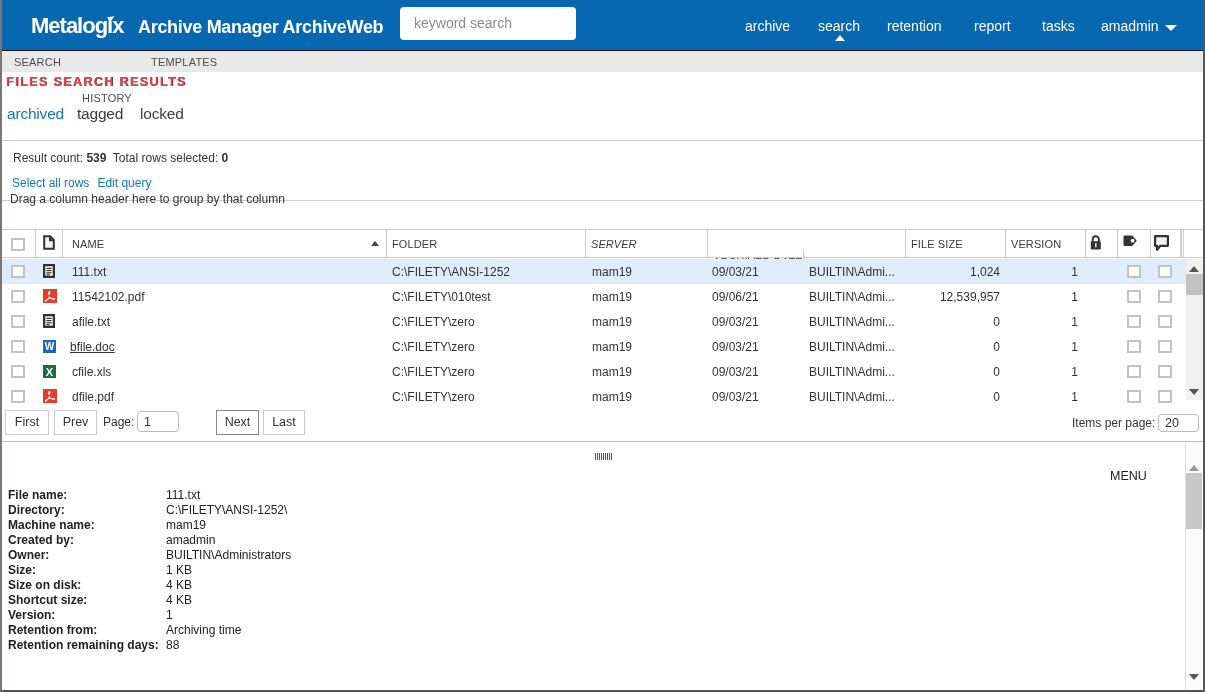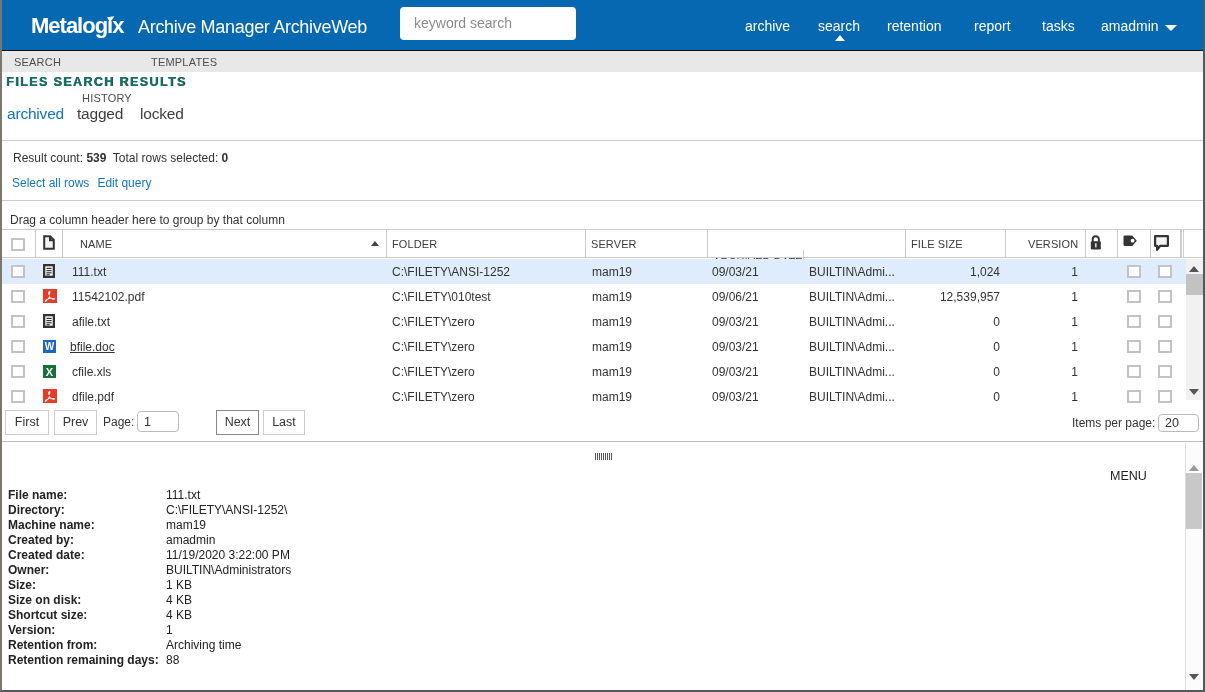--- a/index.html
+++ b/index.html
@@ -5,48 +5,48 @@
   * { margin:0; padding:0; box-sizing:border-box; }
   html,body { width:1205px; height:692px; overflow:hidden; }
   body { font-family:"Liberation Sans", sans-serif; background:#fff; }
   #page { position:relative; width:1205px; height:692px; border-left:2px solid #7b766f; border-right:2px solid #57575b; border-bottom:2px solid #57575b; overflow:hidden; }
 
   
   #topbar { position:absolute; left:0; top:0; width:1203px; height:50px; background:#0768b2; }
   #blackline { position:absolute; left:0; top:50px; width:1203px; height:1px; background:#111; }
   #logo { position:absolute; left:29px; top:13px; color:#fff; font-size:22px; font-weight:bold; letter-spacing:-1px; }
   #logo .tri { position:absolute; left:77px; top:2px; width:0; height:0; border-left:7px solid #fff; border-top:3px solid transparent; border-bottom:3px solid transparent; transform:rotate(-30deg); }
-  #apptitle { position:absolute; left:136px; top:17px; color:#fff; font-size:18px; font-weight:normal; letter-spacing:-0.3px; }
+  #apptitle { position:absolute; left:136px; top:17px; color:#fff; font-size:18px; font-weight:bold; letter-spacing:-0.3px; }
   #ksearch { position:absolute; left:398px; top:7px; width:176px; height:33px; background:#fff; border-radius:4px; }
   #ksearch span { position:absolute; left:14px; top:8px; color:#8c8c8c; font-size:14px; }
   .nav { position:absolute; top:18px; color:#fff; font-size:14px; }
   #nav-archive { left:743px; }
   #nav-search { left:816px; }
   #nav-retention { left:885px; }
   #nav-report { left:972px; }
   #nav-tasks { left:1040px; }
   #nav-user { left:1099px; }
   #nav-caret { position:absolute; left:1163px; top:25px; width:0; height:0; border-left:6px solid transparent; border-right:6px solid transparent; border-top:6px solid #fff; }
   #searchtri { position:absolute; left:833px; top:35px; width:0; height:0; border-left:5px solid transparent; border-right:5px solid transparent; border-bottom:6px solid #fff; }
 
   
   #subnav { position:absolute; left:0; top:51px; width:1203px; height:21px; background:#e8e8e8; }
   #subnav span { position:absolute; top:5px; font-size:11px; color:#4d4d4d; letter-spacing:0.2px; }
 
   
-  #heading { position:absolute; left:4px; top:75px; font-size:12.5px; font-weight:bold; color:#0f766e; letter-spacing:1.4px; text-shadow:0.6px 0 0 #3a3a3a; }
+  #heading { position:absolute; left:4px; top:75px; font-size:12.5px; font-weight:bold; color:#ef4444; letter-spacing:1.4px; text-shadow:0.6px 0 0 #3a3a3a; }
   .tab { position:absolute; top:105px; font-size:15.5px; color:#3d3d3d; letter-spacing:-0.2px; }
   #tab1 { left:5px; color:#1076bc; }
   #tab2 { left:75px; }
   #tab3 { left:138px; }
   .hline { position:absolute; left:0; width:1203px; height:1px; background:#ccc; }
 
   #resline { position:absolute; left:11px; top:151px; font-size:12px; color:#333; }
   #linkline { position:absolute; left:10px; top:176px; font-size:12px; color:#1076bc; }
-  #dragline { position:absolute; left:8px; top:213px; font-size:12px; color:#333; }
+  #dragline { position:absolute; left:8px; top:192px; font-size:12px; color:#333; }
 
   
   #thead { position:absolute; left:0; top:229px; width:1203px; height:29px; border-top:1px solid #ccc; border-bottom:1px solid #ccc; }
   .hc { position:absolute; top:0; height:28px; border-left:1px solid #ccc; }
   .ht { position:absolute; top:8px; font-size:11px; color:#3a3a3a; letter-spacing:0.1px; white-space:nowrap; }
   .cb { position:absolute; width:14px; height:13px; border:2px solid #c3c3c3; background:#fff; display:inline-block; }
   #tbody { position:absolute; left:0; top:259px; width:1203px; height:150px; }
   .row { position:absolute; left:0; width:1184px; height:25px; background:#fff; }
   .row.hl { background:#deecfc; }
   .ct { position:absolute; top:6px; font-size:12px; color:#333; white-space:nowrap; }
@@ -114,40 +114,40 @@
     <div class="hc" style="left:-1px; width:34px;">
         <span class="cb" style="left:9px; top:8px;"></span>
       </div>
     <div class="hc" style="left:33px; width:27px;">
       <svg style="position:absolute; left:7px; top:5px;" width="12" height="15" viewBox="0 0 12 15">
           <path d="M1.2 1.2 h6 l3.6 3.6 v9 h-9.6 z" fill="#f3f3f3" stroke="#333" stroke-width="2"></path>
           <path d="M7 1.2 v4 h4" fill="none" stroke="#333" stroke-width="2"></path>
         </svg>
     </div>
     <div class="hc" style="left:60px; width:324px;">
-        <span class="ht" style="left:17px;">NAME</span>
+        <span class="ht" style="left:9px;">NAME</span>
       <span style="position:absolute; left:308px; top:11px; width:0; height:0; border-left:4px solid transparent; border-right:4px solid transparent; border-bottom:5px solid #444;"></span>
     </div>
     <div class="hc" style="left:384px; width:199px;">
         <span class="ht" style="left:5px;">FOLDER</span>
       </div>
-    <div class="hc" style="left:583px; width:122px;">
+    <div class="hc" style="left:583px; width:122px;font-style:italic;">
         <span class="ht" style="left:5px;">SERVER</span>
       </div>
     <div class="hc" style="left:705px; width:96px;">
         <span class="ht" style="left:5px;margin-top:18px;">ARCHIVED DATE</span>
       </div>
     <div class="hc" style="left:801px; width:102px;margin-top:20px;">
         <span class="ht" style="left:5px;">OWNER</span>
       </div>
     <div class="hc" style="left:903px; width:100px;">
         <span class="ht" style="left:5px;">FILE SIZE</span>
       </div>
     <div class="hc" style="left:1003px; width:80px;">
-        <span class="ht" style="left:22px;">VERSION</span>
+        <span class="ht" style="left:5px;">VERSION</span>
       </div>
     <div class="hc" style="left:1083px; width:32px;">
       <svg style="position:absolute; left:4px; top:4px;" width="14" height="16" viewBox="0 0 14 16">
           <path d="M2.7 8 V5.4 a3.1 3.1 0 0 1 6.2 0 V8" fill="none" stroke="#333" stroke-width="1.9"></path>
           <rect x="0.8" y="7.3" width="10" height="8.2" rx="1.3" fill="#333"></rect>
           <rect x="5.2" y="9.2" width="1.3" height="4.2" fill="#fff"></rect>
         </svg>
     </div>
     <div class="hc" style="left:1115px; width:33px;">
       <svg style="position:absolute; left:5px; top:5px;" width="15" height="12" viewBox="0 0 15 12">
@@ -305,24 +305,20 @@
       </div>
     <div class="drow">
         <b>Machine name:</b>
         <span>mam19</span>
       </div>
     <div class="drow">
         <b>Created by:</b>
         <span>amadmin</span>
       </div>
     <div class="drow">
-        <b>Created date:</b>
-        <span>11/19/2020 3:22:00 PM</span>
-      </div>
-    <div class="drow">
         <b>Owner:</b>
         <span>BUILTIN\Administrators</span>
       </div>
     <div class="drow">
         <b>Size:</b>
         <span>1 KB</span>
       </div>
     <div class="drow">
         <b>Size on disk:</b>
         <span>4 KB</span>

